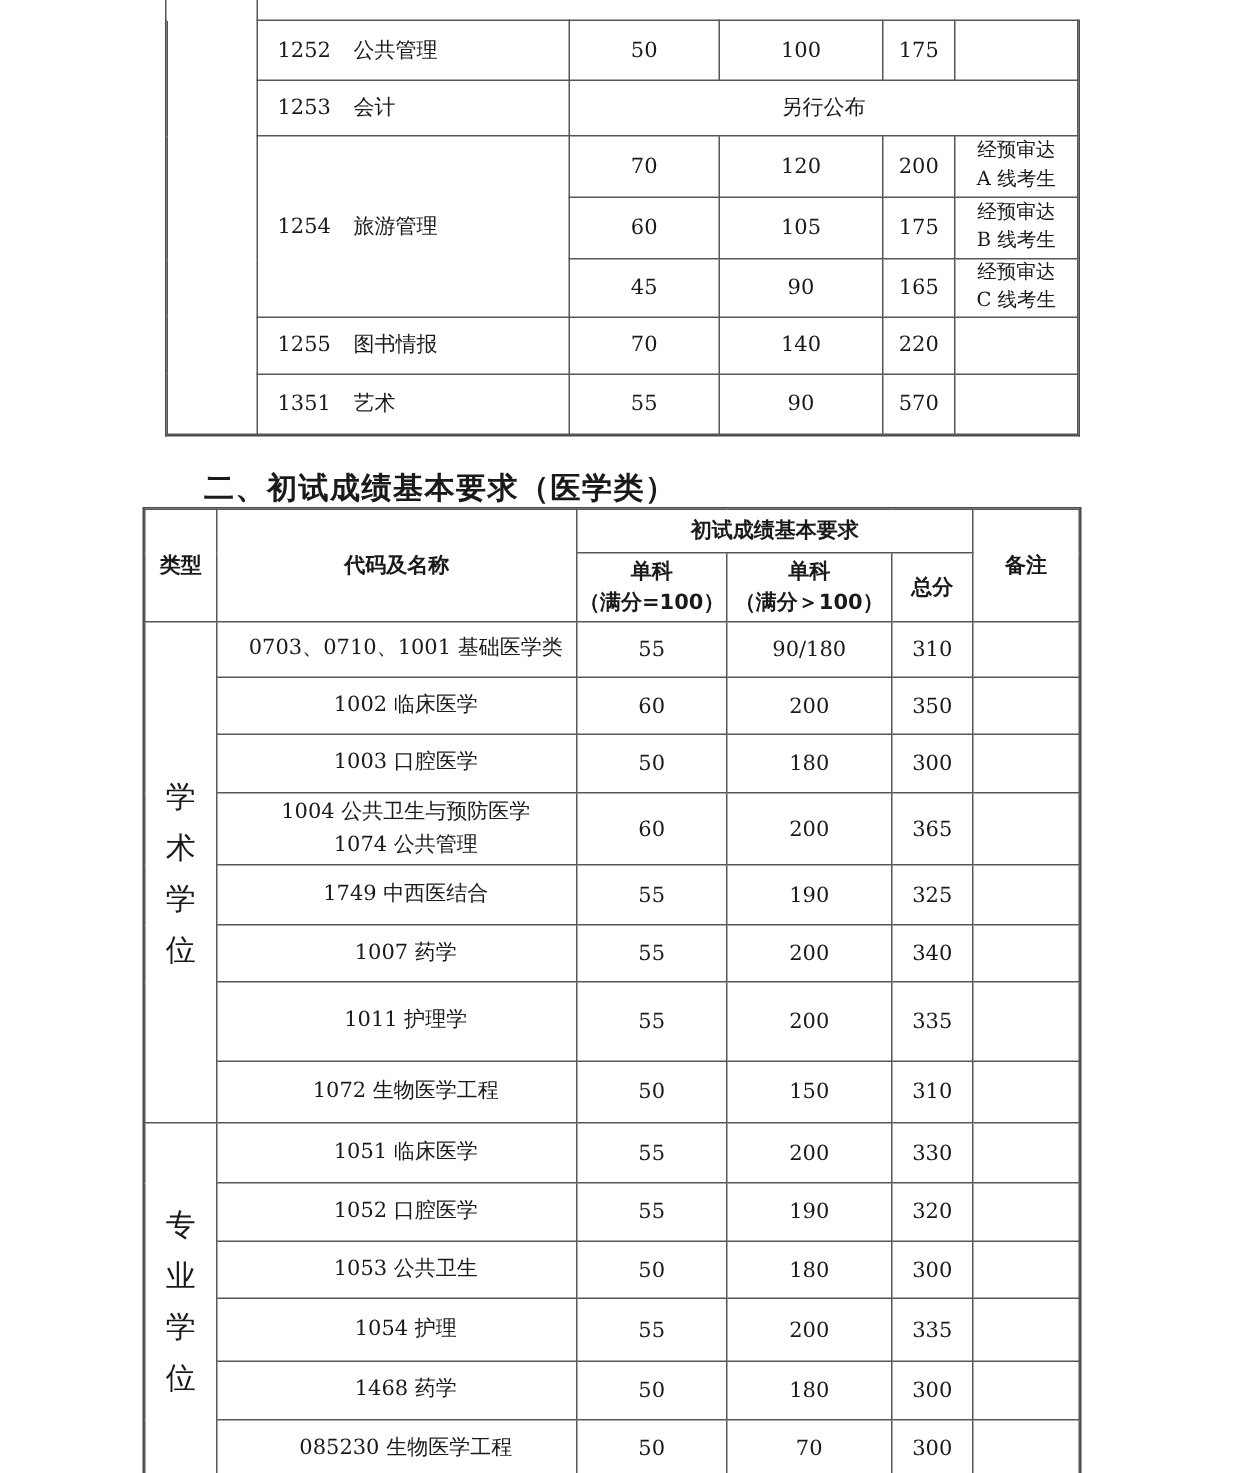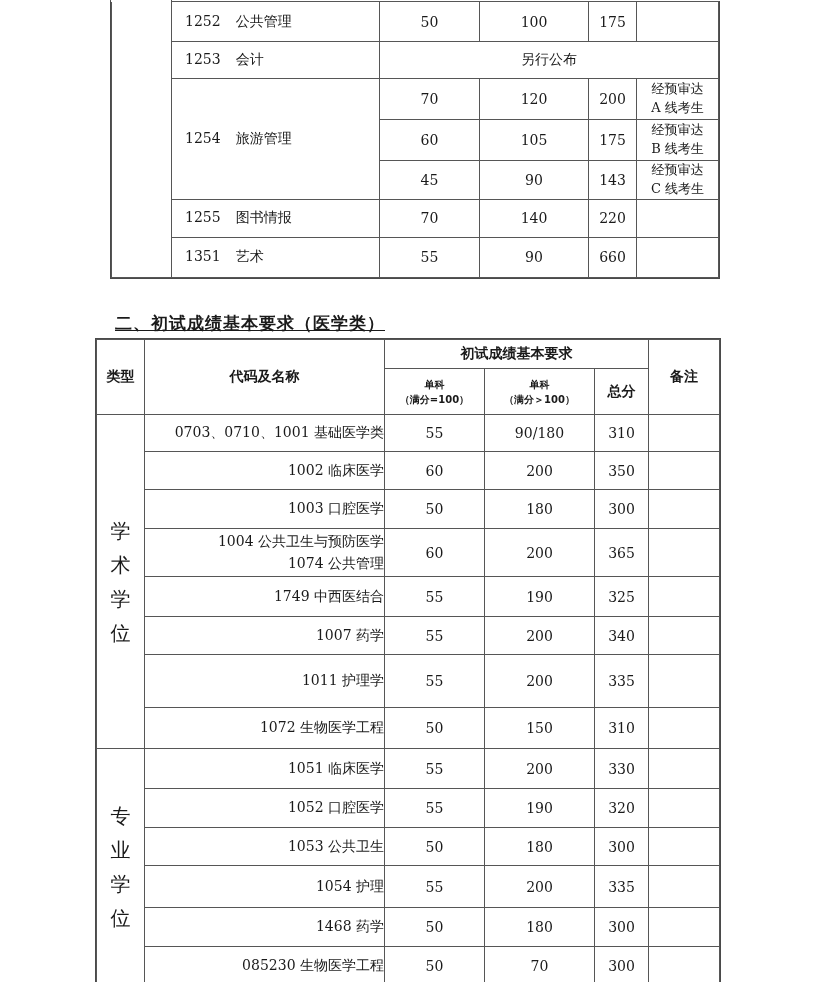--- a/index.html
+++ b/index.html
@@ -7,38 +7,38 @@
     width:828px;height:982px;position:relative;background:#ffffff;
     font-family:"DejaVu Serif","Liberation Serif",serif;color:#1a1a1a;
     overflow:hidden;
   }
   table{border-collapse:collapse;table-layout:fixed;}
   td{border:1px solid #565656;text-align:center;vertical-align:middle;
      font-size:14px;padding:0;overflow:hidden;}
   .cont-line{position:absolute;top:0;width:1px;height:14px;background:#565656;}
 
   
-  .t1wrap{position:absolute;left:110px;top:1px;border:1px solid #4a4a4a;border-top:none;}
+  .t1wrap{position:absolute;left:110px;top:13px;border:1px solid #4a4a4a;border-top:none;}
   .t1 td.no-top{border-top:none;}
   .t1 .code-name{text-align:left;padding-left:13px;}
   .t1 .code{display:inline-block;margin-right:15px;}
   .t1 .remark{font-size:13px;line-height:1.45;white-space:pre-line;text-align:center;}
 
   
   .heading{
-    position:absolute;left:115px;top:312px;font-size:17px;font-weight:bold;
-    font-family:"DejaVu Sans","Liberation Sans",sans-serif;letter-spacing:1px;text-decoration:underline;
+    position:absolute;left:136px;top:312px;font-size:20px;font-weight:bold;
+    font-family:"DejaVu Sans","Liberation Sans",sans-serif;letter-spacing:1px;
   }
 
   
   .t2wrap{position:absolute;left:95px;top:338px;border:1px solid #4a4a4a;}
   .hdr{font-family:Liberation Serif, serif;font-weight:bold;font-size:14px;}
   .hdr-sub{font-family:"DejaVu Sans","Liberation Sans",sans-serif;font-weight:bold;
-           font-size:10px;line-height:1.5;white-space:pre-line;}
-  .t2 .name-cell{text-align:right;padding-left:12px;line-height:1.55;white-space:pre-line;}
+           font-size:14px;line-height:1.5;white-space:pre-line;}
+  .t2 .name-cell{text-align:center;padding-left:12px;line-height:1.55;white-space:pre-line;}
   .vlabel{width:1.15em;margin:0 auto;line-height:1.7;font-size:20px;
           word-break:break-all;white-space:normal;}
 </style>
 </head>
 <body>
 
 <div class="cont-line" style="left:110px;"></div>
 <div class="cont-line" style="left:171px;"></div>
 
 <div class="t1wrap">
@@ -81,40 +81,40 @@
   <tr style="height:41px">
     <td>60</td>
     <td>105</td>
     <td>175</td>
     <td class="remark">经预审达
 B 线考生</td>
   </tr>
   <tr style="height:38px">
     <td>45</td>
     <td>90</td>
-    <td>143</td>
+    <td>165</td>
     <td class="remark">经预审达
 C 线考生</td>
   </tr>
   <tr style="height:38px">
     <td class="code-name">
       <span class="code">1255</span><span>图书情报</span>
     </td>
     <td>70</td>
     <td>140</td>
     <td>220</td>
     <td class="remark"></td>
   </tr>
   <tr style="height:40px">
     <td class="code-name">
       <span class="code">1351</span><span>艺术</span>
     </td>
     <td>55</td>
     <td>90</td>
-    <td>660</td>
+    <td>570</td>
     <td class="remark"></td>
   </tr>
 </tbody>
     </table>
 </div>
 
 <div class="heading">二、初试成绩基本要求（医学类）</div>
 
 <div class="t2wrap">
 <table class="t2">

